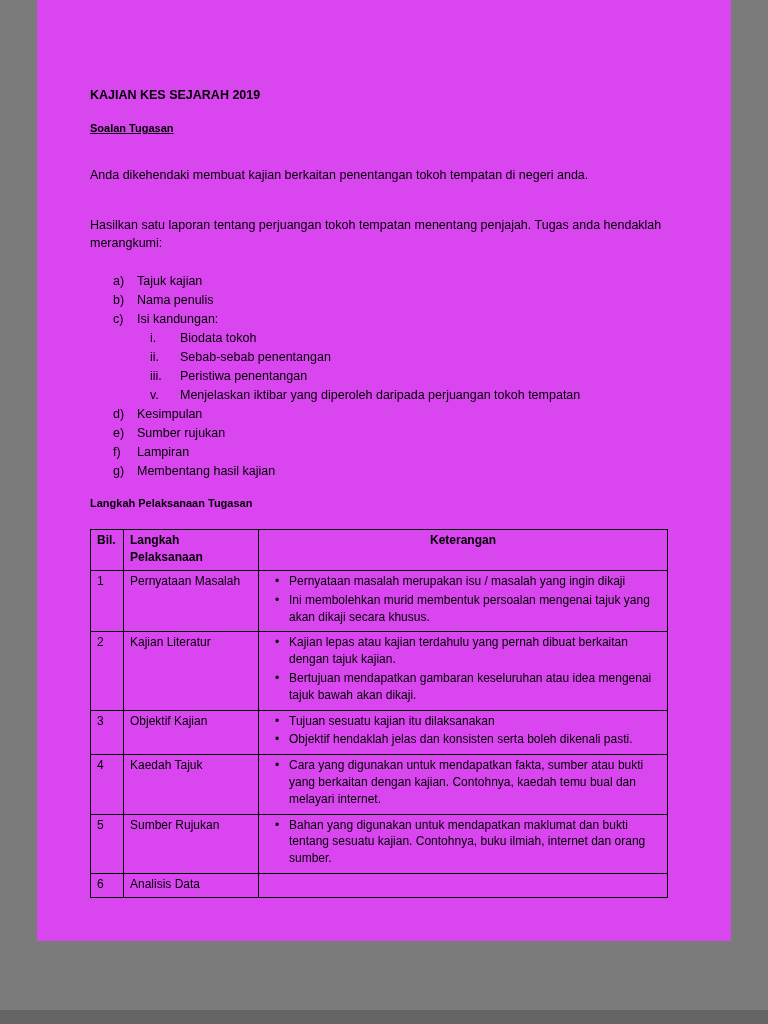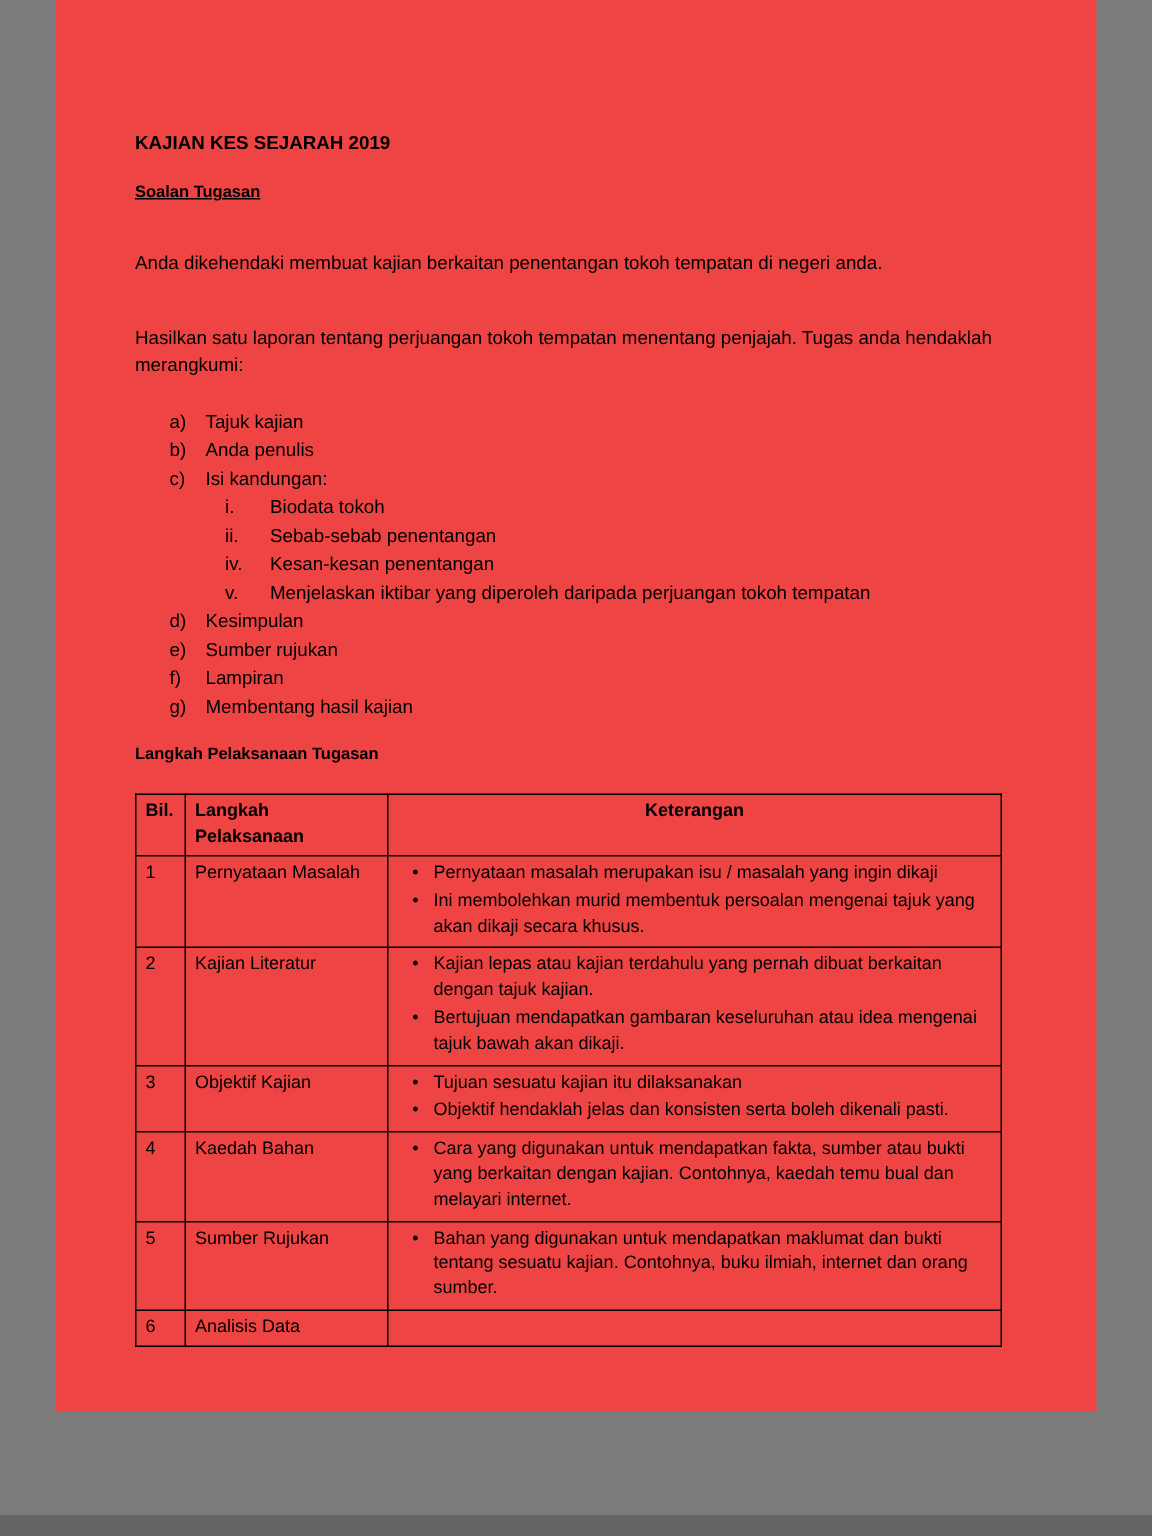--- a/index.html
+++ b/index.html
@@ -13,21 +13,21 @@
   }
   .canvas {
     width: 768px;
     height: 1024px;
     position: relative;
   }
   .doc-page {
     width: 694px;
     height: 941px;
     margin: 0 auto;
-    background: #ef4444;
+    background: #d946ef;
     padding: 88px 63px 0 53px;
     overflow: hidden;
   }
   .bottom-strip {
     position: absolute;
     left: 0; right: 0; bottom: 0;
     height: 14px;
     background: #646464;
   }
   .doc-title {
@@ -110,38 +110,38 @@
 
     <div class="para">Hasilkan satu laporan tentang perjuangan tokoh tempatan menentang penjajah. Tugas anda hendaklah merangkumi:</div>
 
     <div class="task-list">
         <div class="list-row">
           <span class="list-label">a)</span>
           <span class="list-text">Tajuk kajian</span>
         </div>
         <div class="list-row">
           <span class="list-label">b)</span>
-          <span class="list-text">Anda penulis</span>
+          <span class="list-text">Nama penulis</span>
         </div>
         <div class="list-row">
           <span class="list-label">c)</span>
           <span class="list-text">Isi kandungan:</span>
         </div>
         <div class="sublist">
           <div class="sublist-row">
             <span class="sub-label">i.</span>
             <span class="list-text">Biodata tokoh</span>
           </div>
           <div class="sublist-row">
             <span class="sub-label">ii.</span>
             <span class="list-text">Sebab-sebab penentangan</span>
           </div>
           <div class="sublist-row">
-            <span class="sub-label">iv.</span>
-            <span class="list-text">Kesan-kesan penentangan</span>
+            <span class="sub-label">iii.</span>
+            <span class="list-text">Peristiwa penentangan</span>
           </div>
           <div class="sublist-row">
             <span class="sub-label">v.</span>
             <span class="list-text">Menjelaskan iktibar yang diperoleh daripada perjuangan tokoh tempatan</span>
           </div>
         </div>
         <div class="list-row">
           <span class="list-label">d)</span>
           <span class="list-text">Kesimpulan</span>
         </div>
@@ -208,21 +208,21 @@
                 <span class="bullet-text">Tujuan sesuatu kajian itu dilaksanakan</span>
               </div>
               <div class="bullet">
                 <span class="bullet-marker">•</span>
                 <span class="bullet-text">Objektif hendaklah jelas dan konsisten serta boleh dikenali pasti.</span>
               </div>
             </td>
           </tr>
           <tr>
             <td class="col-bil">4</td>
-            <td class="col-langkah">Kaedah Bahan</td>
+            <td class="col-langkah">Kaedah Tajuk</td>
             <td class="col-ket">
               <div class="bullet">
                 <span class="bullet-marker">•</span>
                 <span class="bullet-text">Cara yang digunakan untuk mendapatkan fakta, sumber atau bukti yang berkaitan dengan kajian. Contohnya, kaedah temu bual dan melayari internet.</span>
               </div>
             </td>
           </tr>
           <tr>
             <td class="col-bil">5</td>
             <td class="col-langkah">Sumber Rujukan</td>

